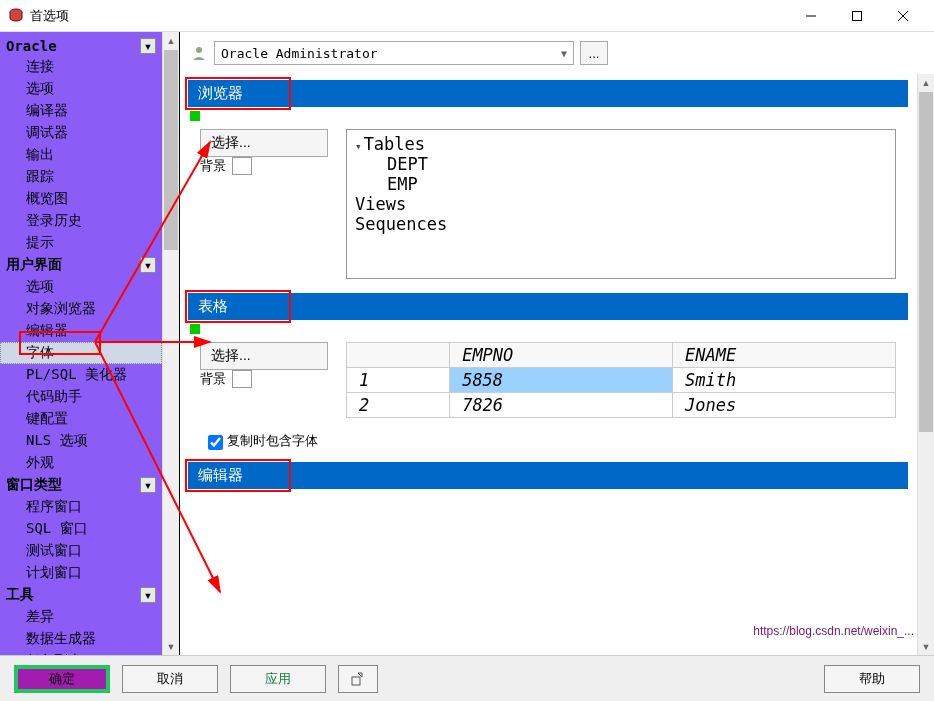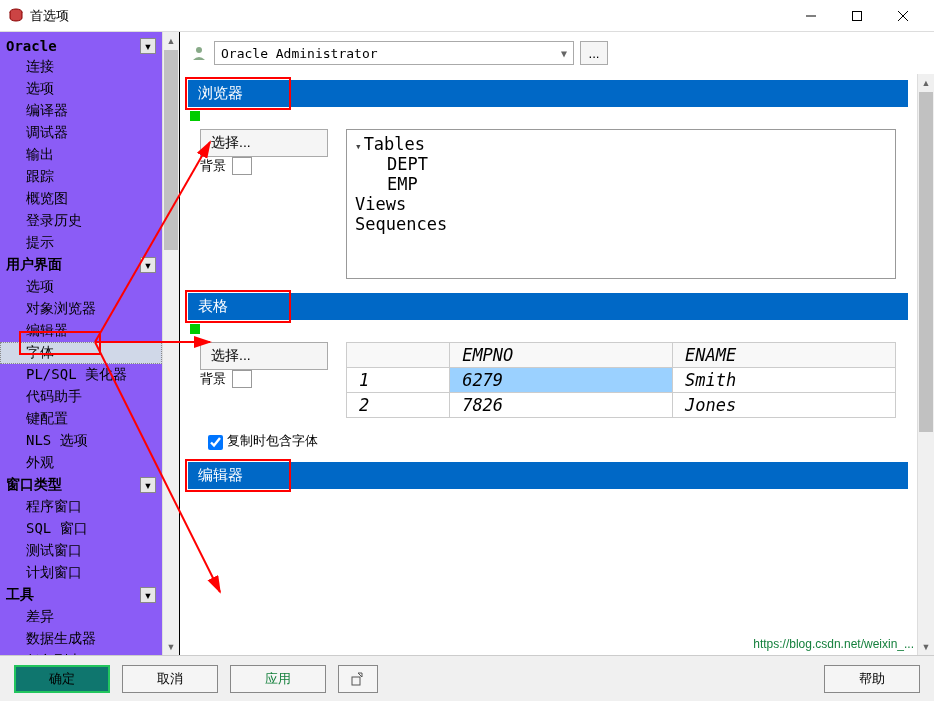--- a/index.html
+++ b/index.html
@@ -54,25 +54,25 @@
 
 .checkbox-row { display: flex; align-items: flex-end; gap: 4px; padding: 6px 20px; font-size: 13px; }
 .checkbox-row input { width: 15px; height: 15px; }
 
 .main-scroll { position: absolute; right: 0; top: 0; bottom: 0; width: 17px; background: #f0f0f0; border-left: 1px solid #ddd; }
 .main-scroll .arr { height: 17px; display: flex; align-items: center; justify-content: center; font-size: 9px; color: #666; }
 .main-thumb { position: absolute; top: 18px; left: 1px; right: 1px; height: 340px; background: #c1c1c1; }
 
 .footer { height: 46px; background: #f0f0f0; border-top: 1px solid #ccc; display: flex; align-items: center; padding: 0 14px; gap: 12px; }
 .footer .btn { width: 96px; height: 28px; border: 1px solid #888; background: #f5f5f5; cursor: pointer; font-size: 13px; }
-.footer .btn.primary { background: #0f766e; border: 2px solid #22c55e; }
+.footer .btn.primary { background: #a21caf; border: 4px solid #22c55e; }
 .footer .btn.disabled { color: #15803d; }
 .footer .icon-btn { width: 40px; height: 28px; border: 1px solid #888; background: #f5f5f5; display: flex; align-items: center; justify-content: center; }
 .footer .spacer { flex: 1; }
-.watermark { position: absolute; right: 20px; bottom: 50px; color: #15803d; font-size: 12px; pointer-events: none; }
+.watermark { position: absolute; right: 20px; bottom: 63px; color: #701a75; font-size: 12px; pointer-events: none; }
 
 svg.arrow-overlay { position: absolute; top: 32px; left: 0; width: 934px; height: 623px; pointer-events: none; z-index: 100; }
 </style>
 </head>
 <body>
 
 <div class="titlebar">
   <svg class="app-icon" viewBox="0 0 16 16">
       <ellipse cx="8" cy="4" rx="6" ry="3" fill="#c44" stroke="#800"></ellipse>
       <path d="M2 4 v6 a6 3 0 0 0 12 0 v-6" fill="#c44" stroke="#800"></path>
@@ -203,21 +203,21 @@
           </div>
           <table class="table-preview">
             <tbody>
                 <tr>
               <th></th>
               <th>EMPNO</th>
               <th>ENAME</th>
             </tr>
             <tr>
               <td>1</td>
-              <td class="hl-cell">6279</td>
+              <td class="hl-cell">5858</td>
               <td>Smith</td>
             </tr>
             <tr>
               <td>2</td>
               <td>7826</td>
               <td>Jones</td>
             </tr>
           </tbody>
             </table>
         </div>

